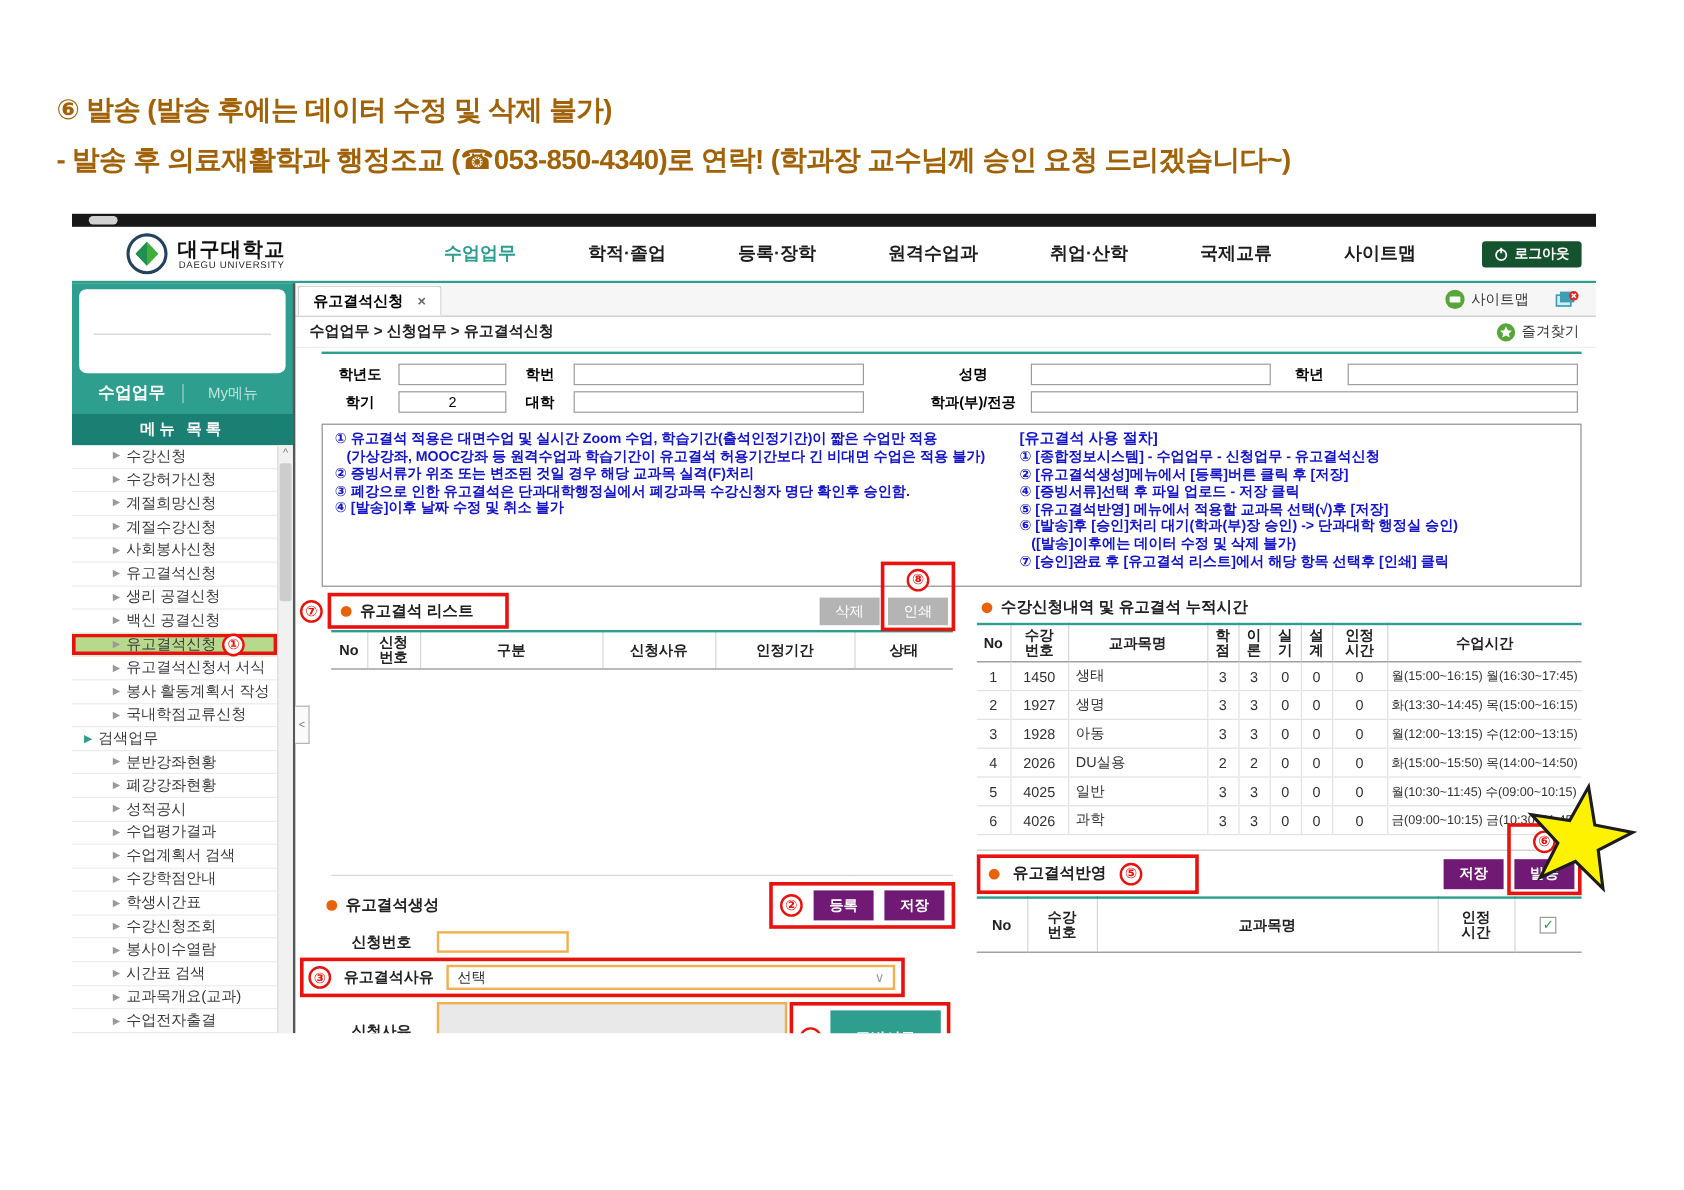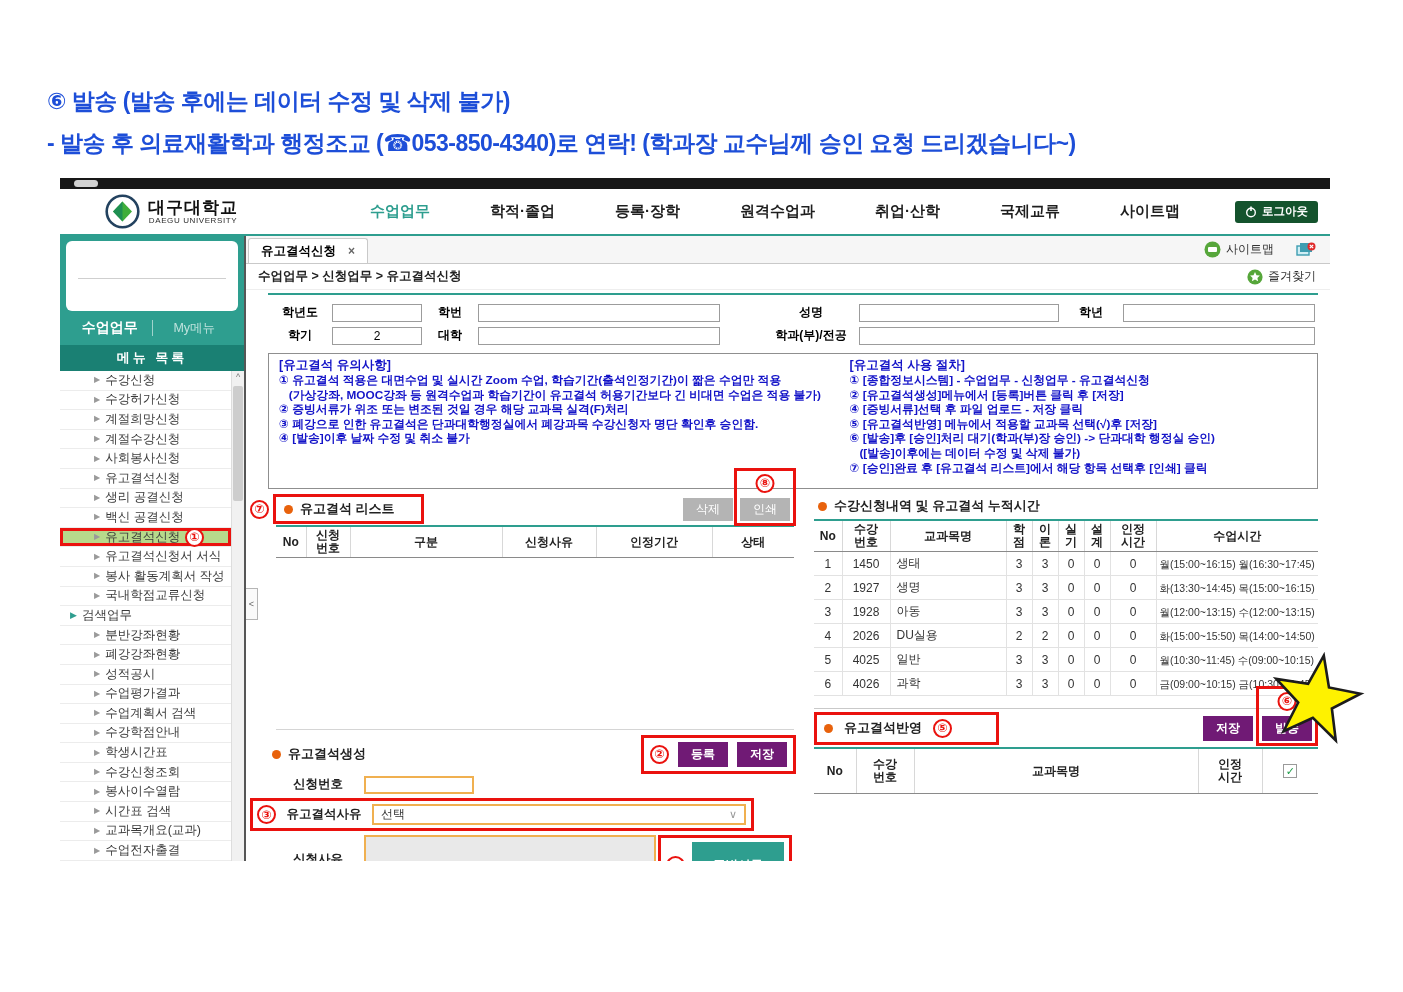--- a/index.html
+++ b/index.html
@@ -1,21 +1,21 @@
 <!DOCTYPE html>
 <html><head>
 <meta charset="utf-8">
 <style>
   * { box-sizing: border-box; margin: 0; padding: 0; }
   html,body { width:1403px; height:992px; background:#fff; overflow:hidden;
     font-family:"Liberation Sans","DejaVu Sans",sans-serif; }
   body { position:relative; }
 
   
-  .annotation { position:absolute; left:47px; top:80px; color:#1d4ed8; }
+  .annotation { position:absolute; left:47px; top:70px; color:#a16207; }
   .annotation .a-line { font-size:23px; font-weight:700; letter-spacing:-0.5px; line-height:42px; white-space:pre; }
 
   
   .portal { position:absolute; left:60px; top:178px; width:1270px; height:683px; overflow:hidden; background:#fff; }
   .topbar { height:11px; background:#181818; position:relative; }
   .topbar .pill { position:absolute; left:14px; top:2px; width:24px; height:7px; background:#d2d2d2; border-radius:4px; }
 
   .hdr { height:45px; display:flex; align-items:center; background:#fff; }
   .logo { display:flex; align-items:center; gap:8px; margin-left:45px; width:195px; flex:none;text-align:center; }
   .logo-kr { font-size:17px; font-weight:bold; color:#101010; letter-spacing:1px; line-height:17px; }
@@ -113,21 +113,21 @@
   .list-table th:nth-child(1){width:30px;} .list-table th:nth-child(2){width:44px;}
   .list-table th:nth-child(3){width:152px;} .list-table th:nth-child(4){width:94px;}
   .list-table th:nth-child(5){width:116px;} 
   .list-empty td { height:172px; border:none; border-bottom:1px solid #d5d5d5; }
 
   
   .create-head { display:flex; align-items:center; height:36px; margin-top:6px; padding-left:22px; }
   .create-title { display:flex; align-items:center; gap:7px; }
   .reg-annot { border:3px solid #ea120e; display:flex; align-items:center; gap:9px; padding:4px 6px; margin-left:auto; margin-right:2px; }
   .btn-teal { background:#701a75; color:#fff; font-size:12px; font-weight:bold; padding:4px 13px; border:none; cursor:pointer; }
-  .c-row { display:flex; align-items:flex-start; margin:4px 0 4px 22px; }
+  .c-row { display:flex; align-items:center; margin:4px 0 4px 22px; }
   .c-lab { width:92px; font-size:12.5px; font-weight:bold; text-align:center; flex:none; color:#222; }
   .orange-input { border:2px solid #f0b050; height:18px; width:110px; font-size:12px; padding:0 4px; }
   .reason-annot { border:3px solid #ea120e; display:flex; align-items:center; gap:4px; padding:3px 5px 3px 4px; margin-left:0; }
   .reason-annot .c-lab { width:88px; }
   .select-box { border:2px solid #f0b050; height:21px; display:flex; align-items:center; padding:0 7px;
     font-size:12px; width:374px; justify-content:space-between; color:#333; cursor:pointer; background:#fff; }
   .select-box .chev { color:#999; font-size:11px; }
   .textarea-grey { width:292px; height:47px; background:#e9e9e9; border:2px solid #f0b050; resize:none; }
   .docs-annot { border:3px solid #ea120e; display:flex; align-items:center; gap:7px; padding:4px 5px; margin-left:2px; }
   .btn-docs { background:#2e9e8f; color:#fff; width:92px; height:47px; font-size:12.5px; font-weight:bold; border:none; cursor:pointer; }
@@ -407,21 +407,20 @@
             <td class="spacer-col"></td>
             <td class="f-lab">학과(부)/전공</td>
             <td class="f-in" colspan="3"><input style=""></td>
           </tr>
         </tbody>
           </table>
       </div>
 
       <div class="notice-box">
         <div class="notice-col-l">
-          <div class="notice-title">[유고결석 유의사항]</div>
           <div>
 
           <div class="notice-line">① 유고결석 적용은 대면수업 및 실시간 Zoom 수업, 학습기간(출석인정기간)이 짧은 수업만 적용</div>
               <div class="notice-line">   (가상강좌, MOOC강좌 등 원격수업과 학습기간이 유고결석 허용기간보다 긴 비대면 수업은 적용 불가)</div>
               <div class="notice-line">② 증빙서류가 위조 또는 변조된 것일 경우 해당 교과목 실격(F)처리</div>
               <div class="notice-line">③ 폐강으로 인한 유고결석은 단과대학행정실에서 폐강과목 수강신청자 명단 확인후 승인함.</div>
               <div class="notice-line">④ [발송]이후 날짜 수정 및 취소 불가</div>
             </div>
         </div>
         <div class="notice-col-r">

